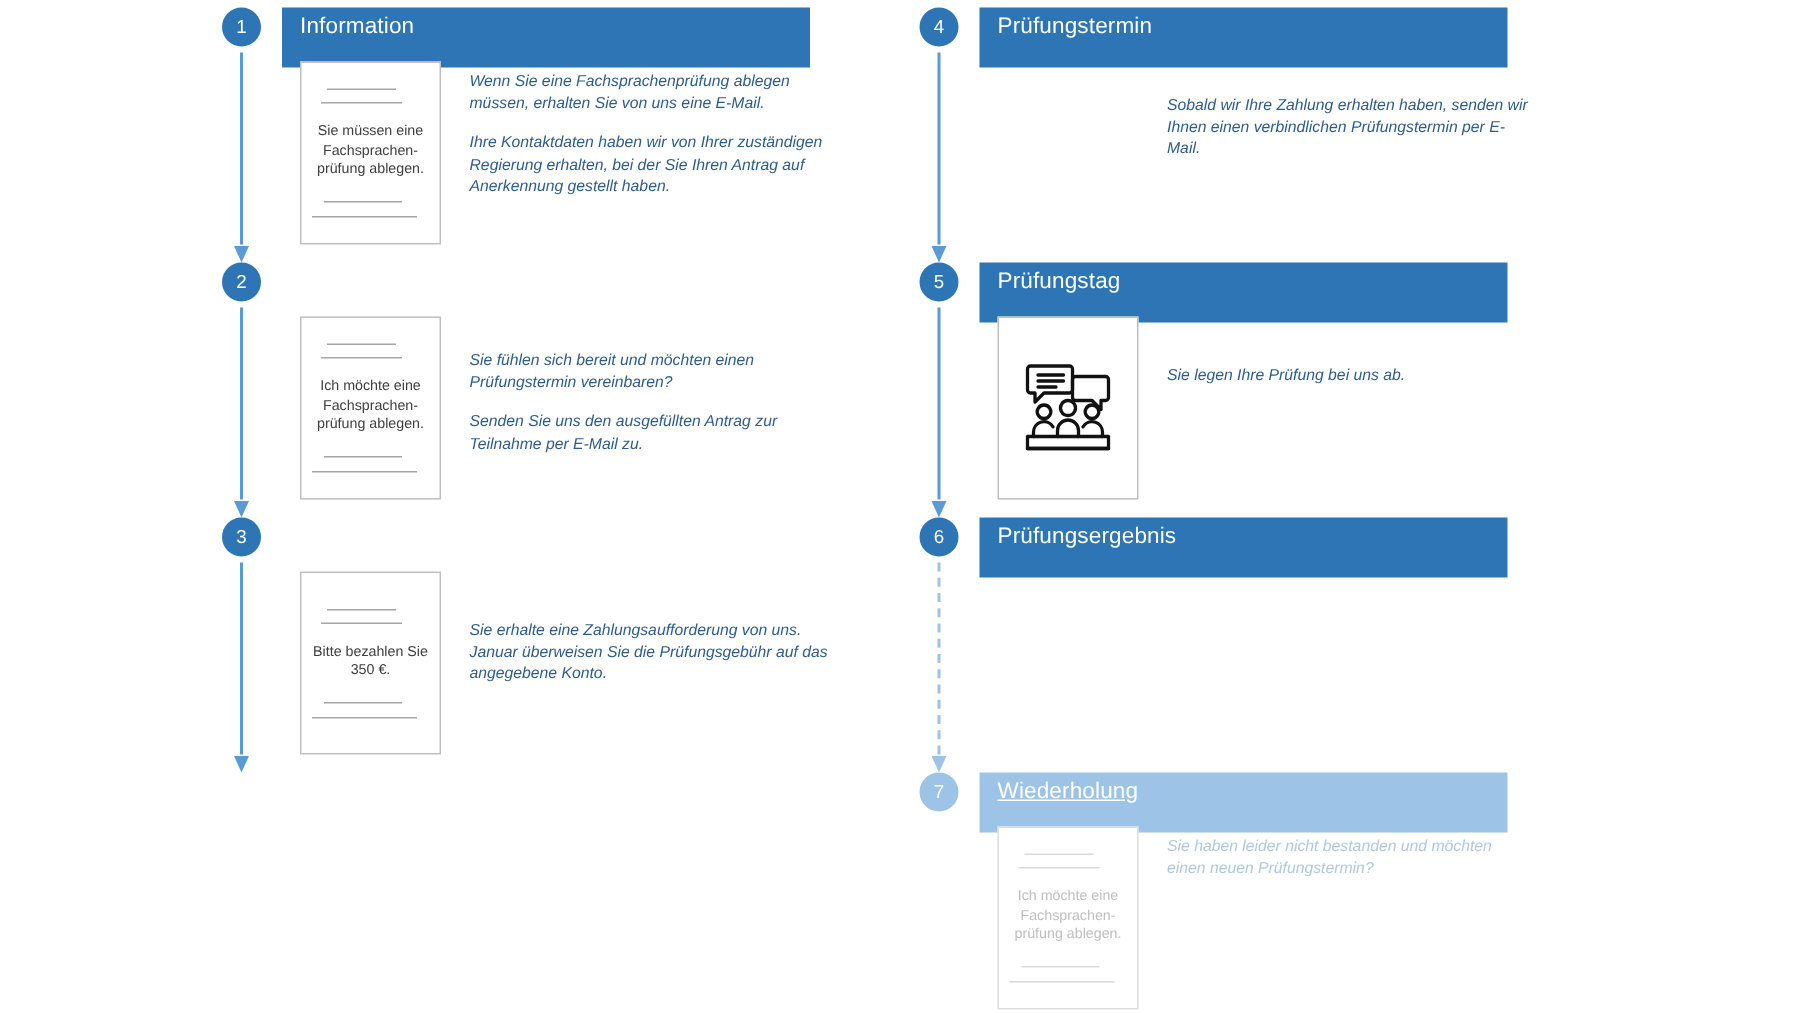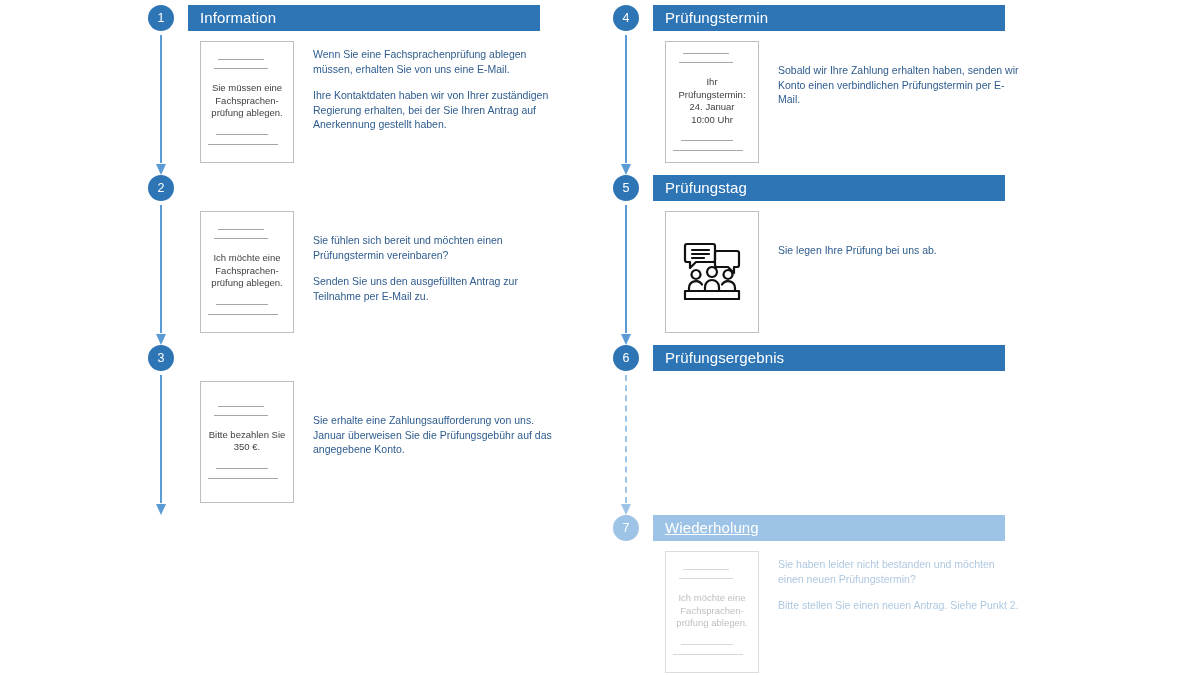--- a/index.html
+++ b/index.html
@@ -61,21 +61,21 @@
     line-height: 26px;
     text-align: center;
     font-weight: 400;
     box-sizing: border-box;
   }
   .step-bar {
     position: absolute;
     left: 43px;
     top: 0;
     width: 352px;
-    height: 26px;
+    height: 40px;
     background: #2E75B6;
     color: #ffffff;
     font-size: 15px;
     line-height: 26px;
     padding-left: 12px;
     box-sizing: border-box;
     letter-spacing: 0.1px;
   }
   .step.wide .step-bar { width: 352px; }
 
@@ -172,21 +172,21 @@
   .step-text {
     position: absolute;
     left: 168px;
     top: 10px;
     width: 245px;
     color: #2E5C8E;
     font-size: 10.5px;
     line-height: 14.5px;
   }
   .step.faded .step-text { color: #AFC8E0; }
-  .step-text p { margin: 0 0 12px 0; }
+  .step-text p { margin: 0 0 12px 0; font-style: italic; }
   .step-text p:last-child { margin-bottom: 0; }
 
   
   .step.t-mid .step-text { top: 26px; }
   .step.t-low .step-text { top: 36px; }
 </style>
 </head>
 <body>
 
 <div class="slide">
@@ -274,32 +274,22 @@
     <div class="step h1 wide t-mid">
       <div class="step-head">
         <div class="step-circle">4</div>
         <div class="step-bar">Prüfungstermin</div>
       </div>
       <div class="arrow">
         <div class="shaft"></div>
         <div class="head"></div>
       </div>
       <div class="step-body">
-        <div class="card">
-          <div class="rule r-top1"></div>
-          <div class="rule r-top2"></div>
-          <div class="card-text">Ihr
-Prüfungstermin:
-24. Januar
-10:00 Uhr</div>
-          <div class="rule r-bot1"></div>
-          <div class="rule r-bot2"></div>
-        </div>
-        <div class="step-text">
-          <p>Sobald wir Ihre Zahlung erhalten haben, senden wir Konto einen verbindlichen Prüfungstermin per E-Mail.</p>
+        <div class="step-text">
+          <p>Sobald wir Ihre Zahlung erhalten haben, senden wir Ihnen einen verbindlichen Prüfungstermin per E-Mail.</p>
         </div>
       </div>
     </div>
 
     <div class="step h2 wide t-low">
       <div class="step-head">
         <div class="step-circle">5</div>
         <div class="step-bar">Prüfungstag</div>
       </div>
       <div class="arrow">
@@ -361,20 +351,19 @@
           <div class="rule r-top1"></div>
           <div class="rule r-top2"></div>
           <div class="card-text">Ich möchte eine
 Fachsprachen-
 prüfung ablegen.</div>
           <div class="rule r-bot1"></div>
           <div class="rule r-bot2"></div>
         </div>
         <div class="step-text">
           <p>Sie haben leider nicht bestanden und möchten einen neuen Prüfungstermin?</p>
-          <p>Bitte stellen Sie einen neuen Antrag. Siehe Punkt 2.</p>
         </div>
       </div>
     </div>
 
   </div>
 
 </div>
 
 </body></html>

